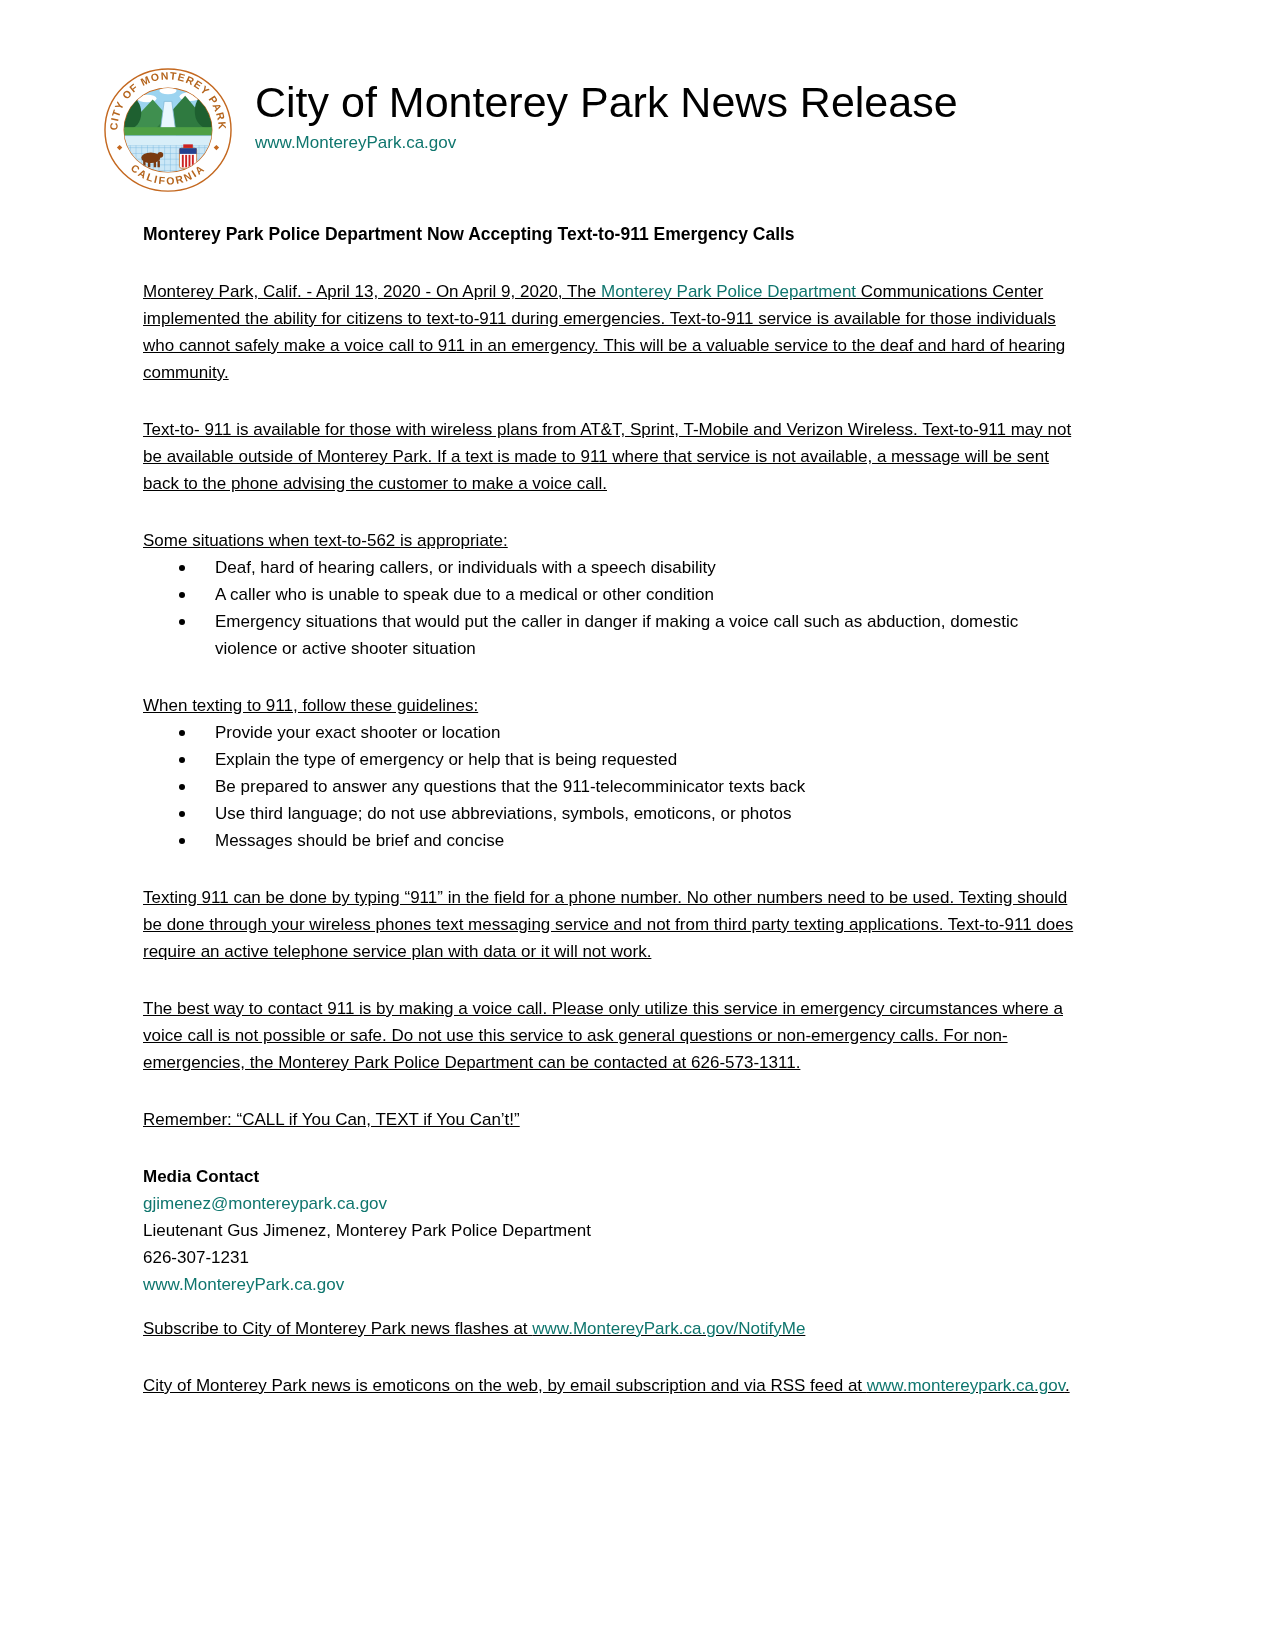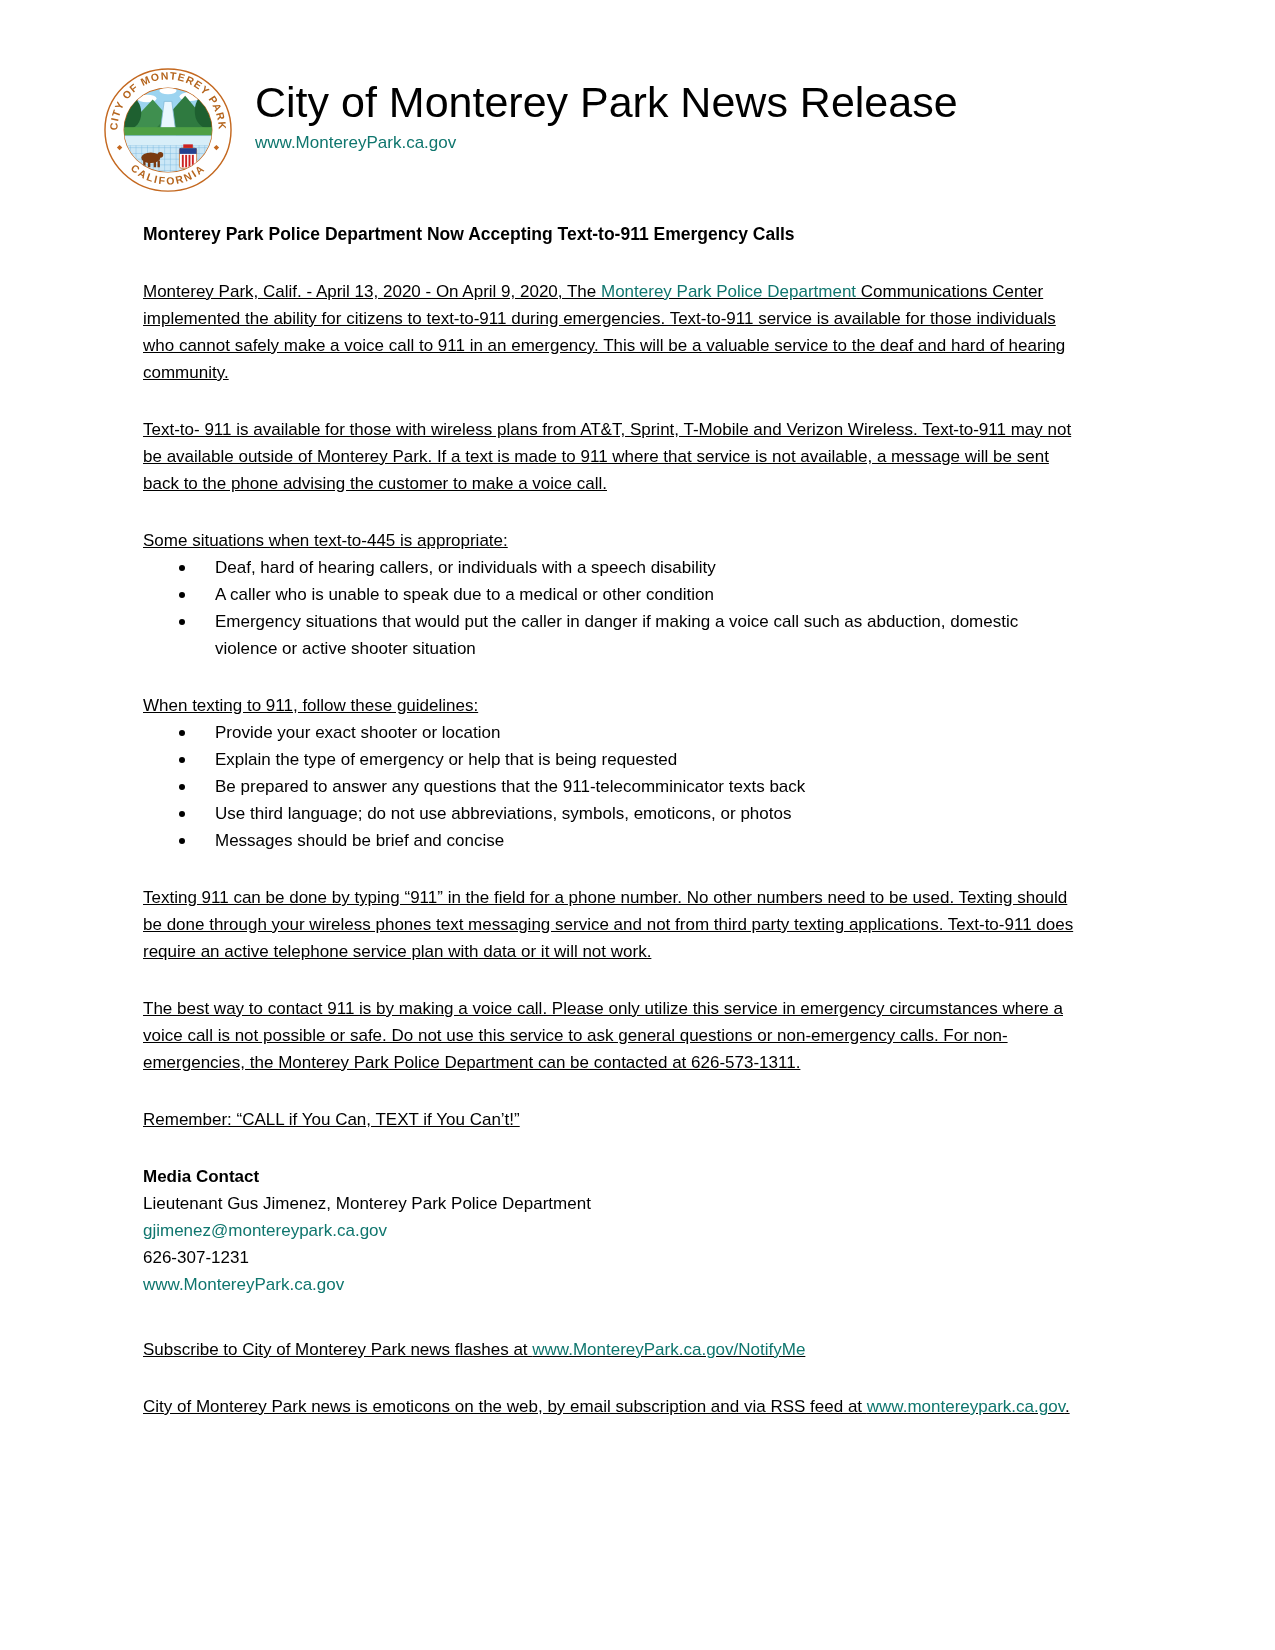--- a/index.html
+++ b/index.html
@@ -29,21 +29,21 @@
   ul.bullets li::before {
     content: "";
     position: absolute;
     left: -36px;
     top: 10.5px;
     width: 6px;
     height: 6px;
     border-radius: 50%;
     background: #000;
   }
-  .contact { margin-bottom: 38px; }
+  .contact { margin-bottom: 17px; }
   .contact .bold { font-weight: 700; }
   .subscribe { margin-bottom: 0; }
   .footerline { margin: 106px 0 0 0; }
 </style>
 </head>
 <body>
 
 <div class="page">
 
   <header class="header">
@@ -109,21 +109,21 @@
   </header>
 
   <main class="doc">
 
     <h2 class="headline">Monterey Park Police Department Now Accepting Text-to-911 Emergency Calls</h2>
 
     <p><span>Monterey Park, Calif. - April 13, 2020 - On April 9, 2020, The </span><a class="link">Monterey Park Police Department</a><span> Communications Center implemented the ability for citizens to text-to-911 during emergencies. Text-to-911 service is available for those individuals who cannot safely make a voice call to 911 in an emergency. This will be a valuable service to the deaf and hard of hearing community.</span></p>
 
     <p>Text-to- 911 is available for those with wireless plans from AT&amp;T, Sprint, T-Mobile and Verizon Wireless. Text-to-911 may not be available outside of Monterey Park. If a text is made to 911 where that service is not available, a message will be sent back to the phone advising the customer to make a voice call.</p>
 
-    <p class="intro">Some situations when text-to-445 is appropriate:</p>
+    <p class="intro">Some situations when text-to-562 is appropriate:</p>
     <ul class="bullets">
       <li>Deaf, hard of hearing callers, or individuals with a speech disability</li>
       <li>A caller who is unable to speak due to a medical or other condition</li>
       <li>Emergency situations that would put the caller in danger if making a voice call such as abduction, domestic violence or active shooter situation</li>
     </ul>
 
     <p class="intro">When texting to 911, follow these guidelines:</p>
     <ul class="bullets">
       <li>Provide your exact shooter or location</li>
       <li>Explain the type of emergency or help that is being requested</li>
@@ -133,22 +133,22 @@
     </ul>
 
     <p>Texting 911 can be done by typing “911” in the field for a phone number. No other numbers need to be used. Texting should be done through your wireless phones text messaging service and not from third party texting applications. Text-to-911 does require an active telephone service plan with data or it will not work.</p>
 
     <p>The best way to contact 911 is by making a voice call. Please only utilize this service in emergency circumstances where a voice call is not possible or safe. Do not use this service to ask general questions or non-emergency calls. For non-emergencies, the Monterey Park Police Department can be contacted at 626-573-1311.</p>
 
     <p>Remember: “CALL if You Can, TEXT if You Can’t!”</p>
 
     <div class="contact">
       <div class="bold">Media Contact</div>
+      <div><a class="link">gjimenez@montereypark.ca.gov</a></div>
       <div>Lieutenant Gus Jimenez, Monterey Park Police Department</div>
-      <div><a class="link">gjimenez@montereypark.ca.gov</a></div>
       <div>626-307-1231</div>
       <div><a class="link">www.MontereyPark.ca.gov</a></div>
     </div>
 
     <p class="subscribe"><span>Subscribe to City of Monterey Park news flashes at </span><a class="link">www.MontereyPark.ca.gov/NotifyMe</a></p>
 
     <p class="footerline"><span>City of Monterey Park news is emoticons on the web, by email subscription and via RSS feed at </span><a class="link">www.montereypark.ca.gov</a><span>.</span></p>
 
   </main>
 </div>

